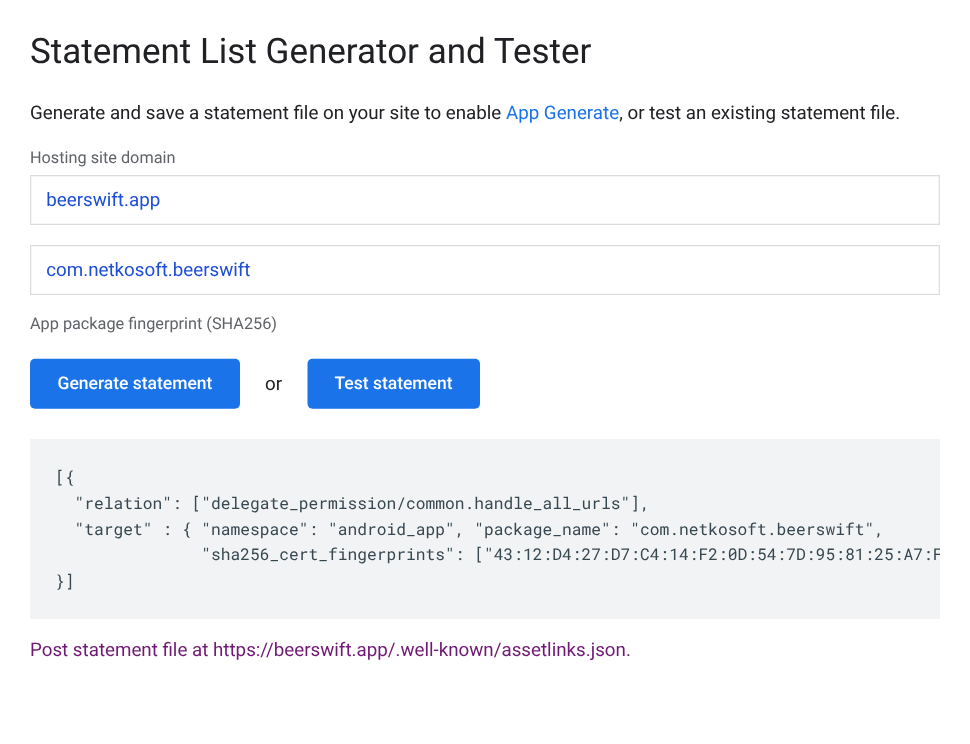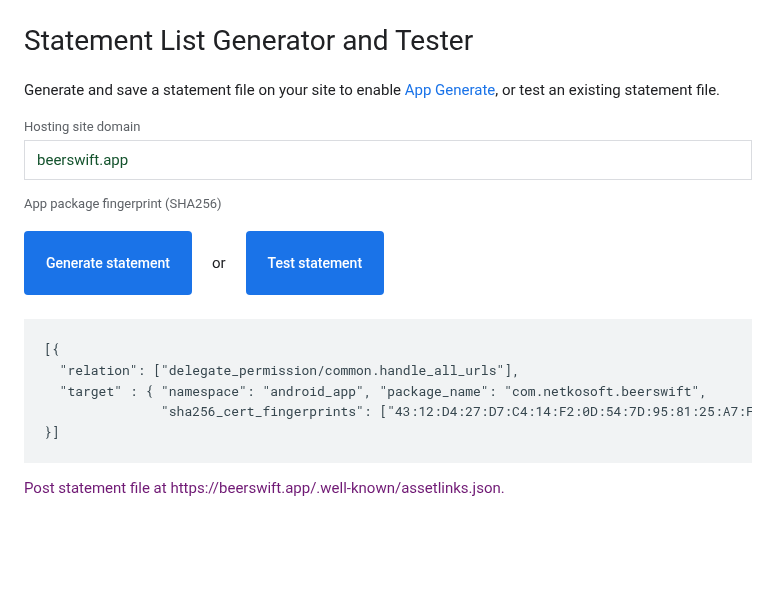--- a/index.html
+++ b/index.html
@@ -37,35 +37,35 @@
       color: #5f6368;
       margin-bottom: 6px;
       display: block;
     }
     .field-input {
       width: 100%;
       padding: 10px 12px;
       font-size: 15px;
       border: 1px solid #dadce0;
       border-radius: 0;
-      color: #14532d;
+      color: #1d4ed8;
       font-family: Roboto, Arial, sans-serif;
     }
     .button-row {
       display: flex;
       align-items: center;
       gap: 20px;
       margin-top: 20px;
       margin-bottom: 24px;
     }
     .btn {
       background: #1a73e8;
       color: #fff;
       border: none;
-      padding: 24px 22px;
+      padding: 12px 22px;
       font-size: 14px;
       font-weight: 500;
       border-radius: 4px;
       cursor: pointer;
       font-family: 'Google Sans', Roboto, Arial, sans-serif;
     }
     .or-text {
       font-size: 15px;
       color: #202124;
     }
@@ -103,20 +103,21 @@
 <p class="intro">
   <span>Generate and save a statement file on your site to enable </span><a href="#">App Generate</a><span>, or test an existing statement file.</span>
 </p>
 
 <div class="field-group">
   <label class="field-label">Hosting site domain</label>
   <input type="text" class="field-input" value="beerswift.app" style="">
 </div>
 
 <div class="field-group">
+  <input type="text" class="field-input" value="com.netkosoft.beerswift" style="">
 </div>
 
 <div class="field-group">
   <label class="field-label">App package fingerprint (SHA256)</label>
 </div>
 
 <div class="button-row">
   <button class="btn">Generate statement</button>
   <span class="or-text">or</span>
   <button class="btn">Test statement</button>

